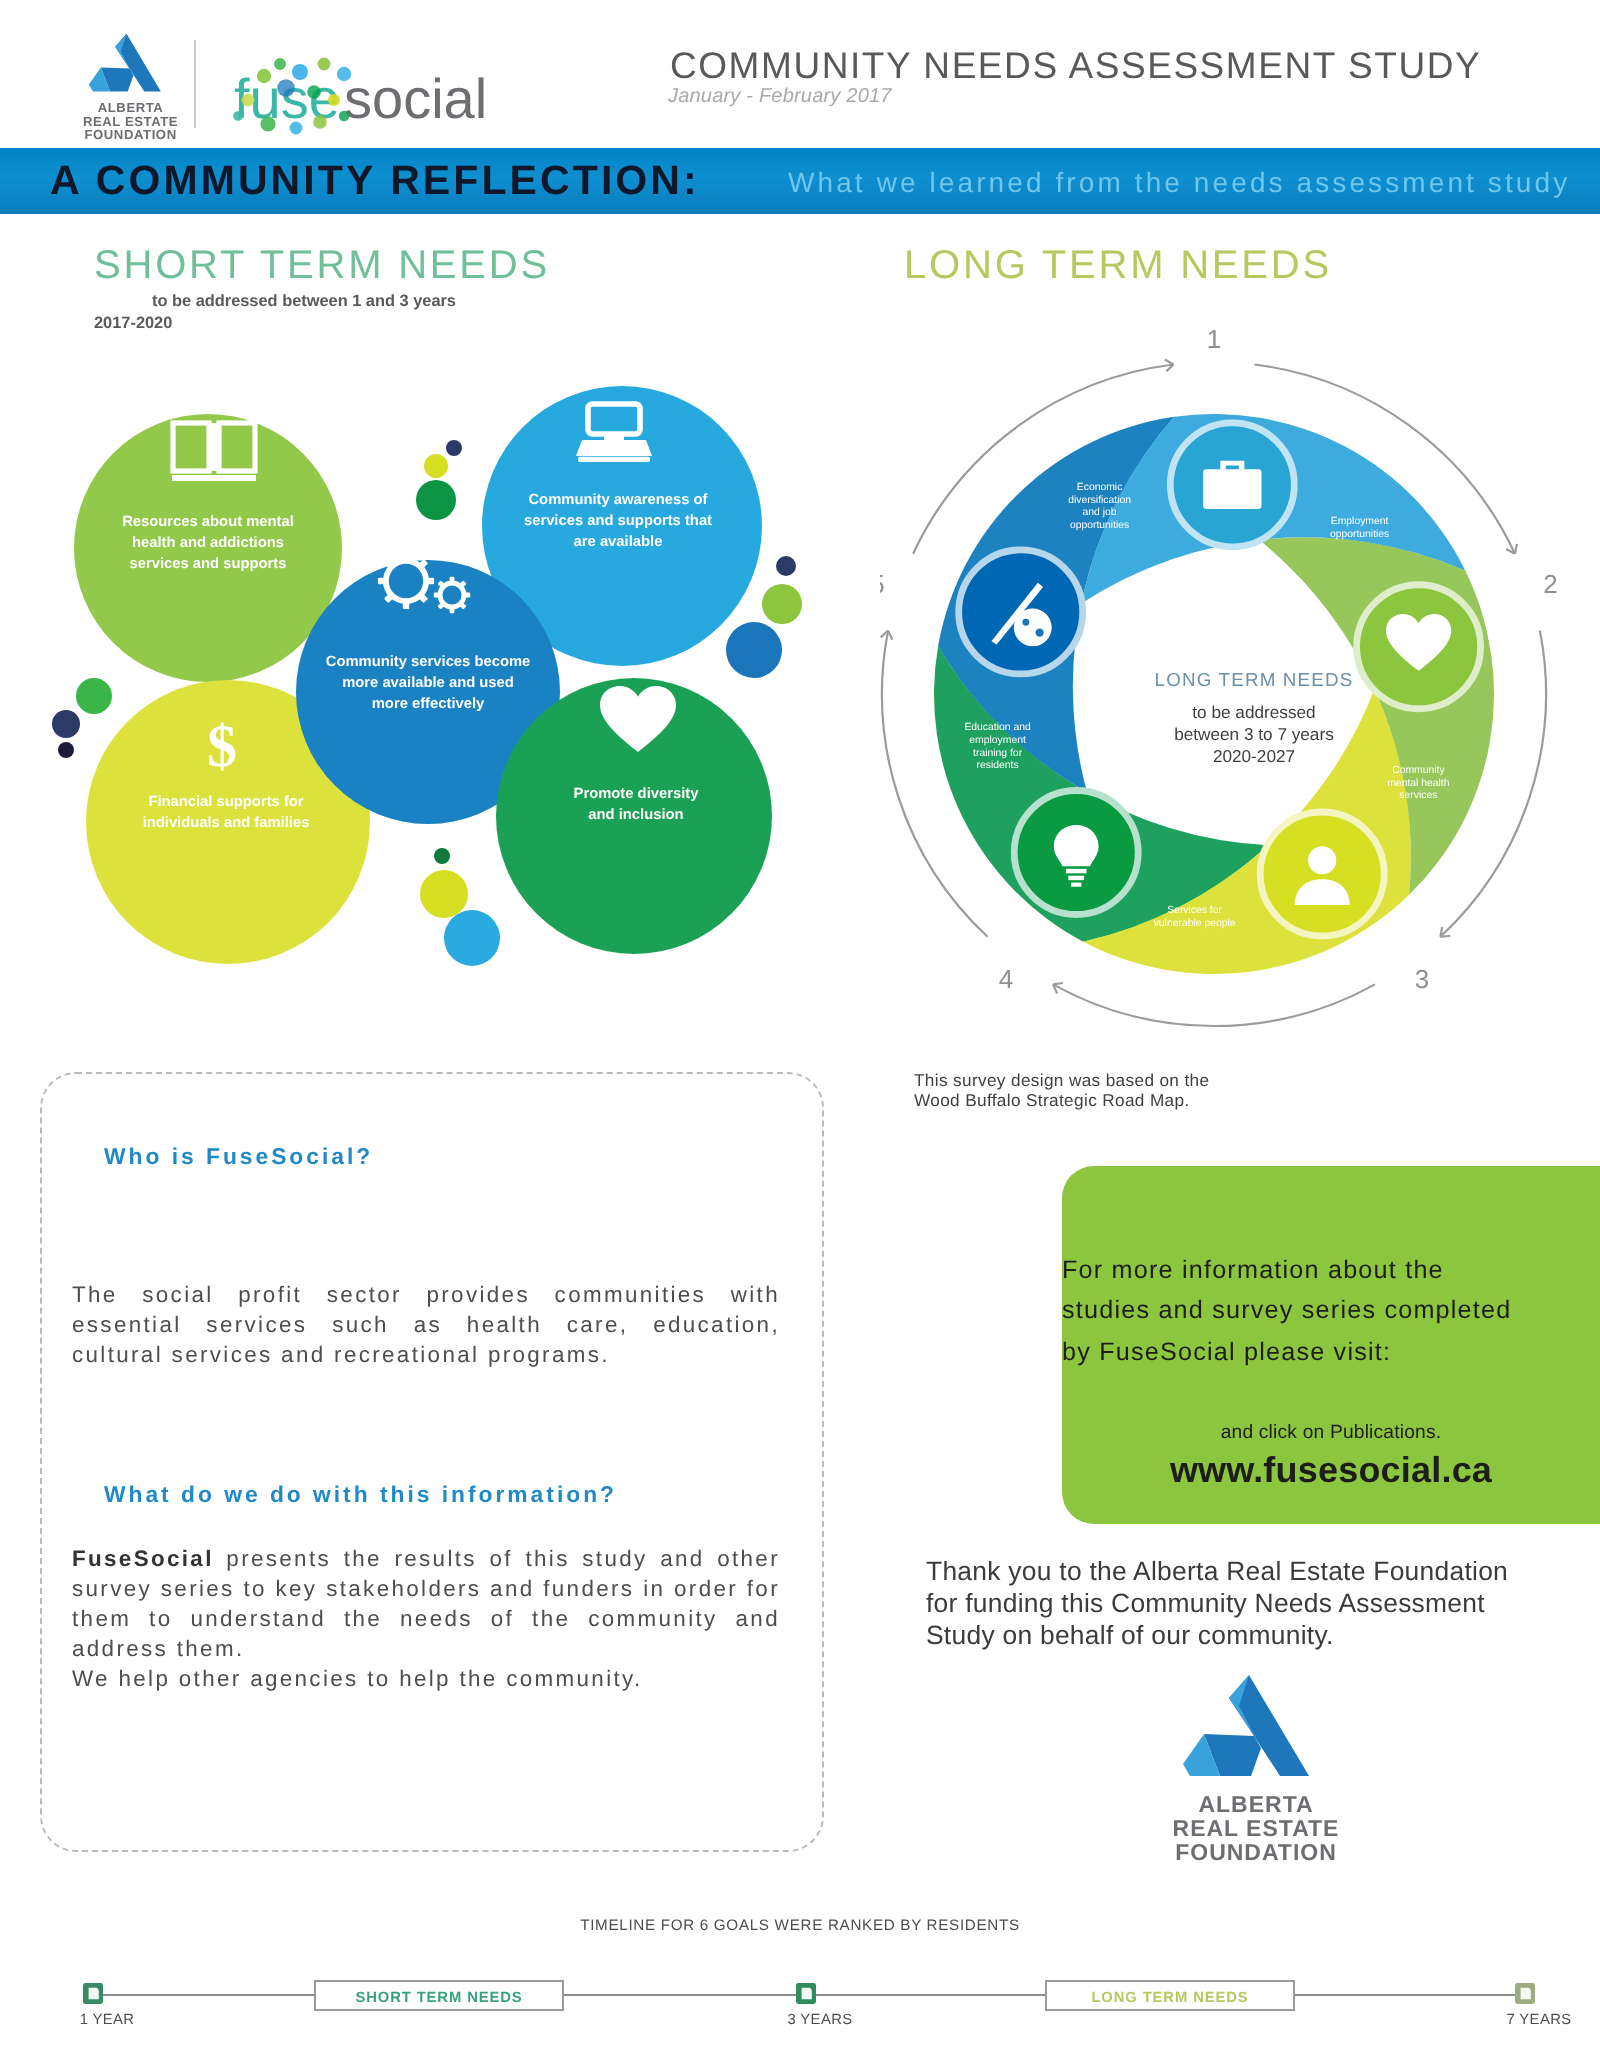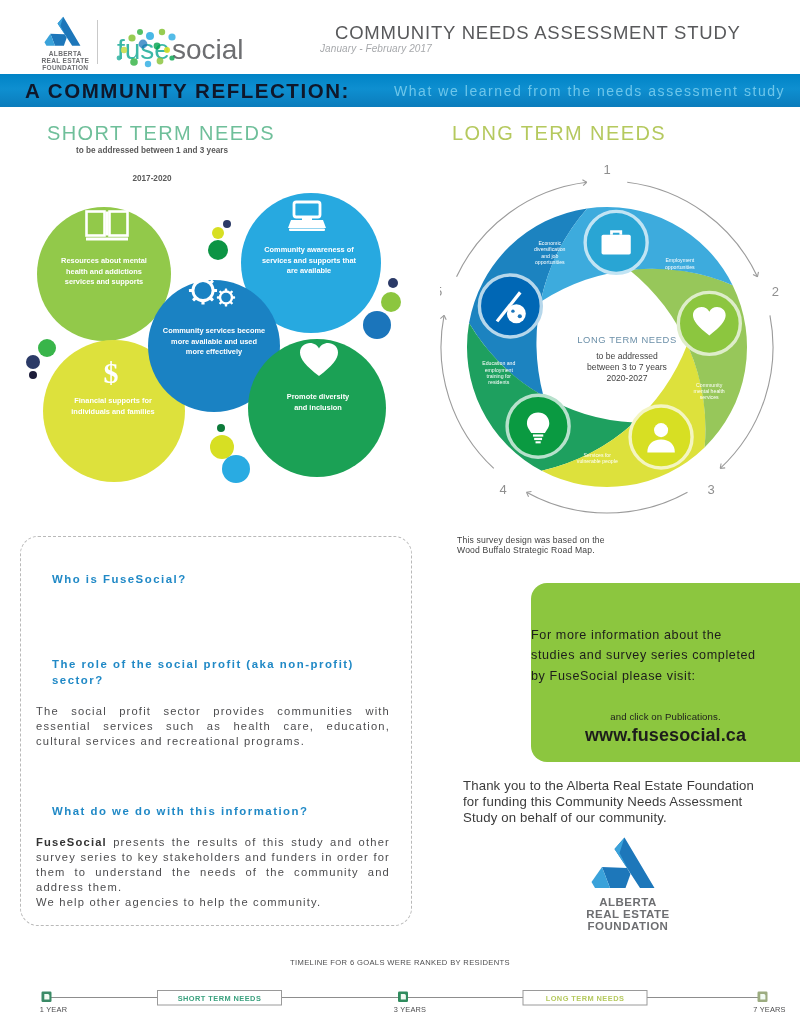--- a/index.html
+++ b/index.html
@@ -1,30 +1,30 @@
 <!DOCTYPE html>
 <html><head>
 <meta charset="utf-8">
 <style>
   html,body{margin:0;padding:0;background:#fff;}
   body{width:800px;height:1034px;font-family:"Liberation Sans",sans-serif;overflow:hidden;position:relative;-webkit-font-smoothing:antialiased;}
   .abs{position:absolute;}
   #hdr-divider{left:97px;top:20px;width:1px;height:44px;background:#c9c9c9;}
   #doc-title{left:335px;top:22px;font-size:18.5px;font-weight:normal;color:#58595b;letter-spacing:.78px;}
-  #doc-sub{left:320px;top:43px;font-size:10px;font-style:italic;color:#a7a9ac;letter-spacing:.1px;text-align:right;}
+  #doc-sub{left:334px;top:43px;font-size:10px;font-style:italic;color:#a7a9ac;letter-spacing:.1px;text-align:right;}
 
   
   #banner{left:0;top:74px;width:800px;height:33px;background:linear-gradient(180deg,#0083c6 0%,#0e8fd0 45%,#0b7cbc 100%);}
   #banner-title{left:25px;top:79px;font-size:20.5px;font-weight:bold;color:#0f172a;letter-spacing:1.55px;}
   #banner-sub{left:394px;top:83px;font-size:14px;color:#6ec6ea;letter-spacing:1.55px;}
 
   
   #st-title{left:47px;top:122px;font-size:20px;color:#6fbf9a;letter-spacing:1.4px;}
   #st-sub1{left:47px;top:146px;width:210px;text-align:center;font-size:8.2px;font-weight:bold;color:#5a5a5a;}
-  #st-sub2{left:47px;top:174px;width:210px;text-align:center;font-size:8.2px;font-weight:bold;color:#5a5a5a;}
+  #st-sub2{left:47px;top:157px;width:210px;font-size:8.2px;font-weight:bold;color:#5a5a5a;}
   #lt-title{left:452px;top:122px;font-size:20px;color:#b5c95e;letter-spacing:1.4px;}
 
   
   #card{left:20px;top:536px;width:390px;height:388px;border:1px dashed #b9b9b9;border-radius:18px;}
   #card-inner{left:36px;top:556px;width:354px;}
   .q{color:#2089c6;font-size:11.4px;font-weight:bold;margin:16px;line-height:1.34;letter-spacing:1.5px;}
   .a{color:#4d4d4f;font-size:11.2px;line-height:1.34;margin:0;text-align:justify;letter-spacing:1.18px;}
   .a b{color:#333;}
   .gap{height:13px;}
 
@@ -227,21 +227,20 @@
       </g>
     </g>
     <text x="187" y="188" fill="#6b8fa8" font-size="9.4" text-anchor="middle" letter-spacing=".6" font-family="Liberation Sans, sans-serif">LONG TERM NEEDS</text>
     <text x="187" y="204" fill="#3f3f3f" font-size="8.6" text-anchor="middle" font-family="Liberation Sans, sans-serif"><tspan x="187" dy="0">to be addressed</tspan><tspan x="187" dy="11">between 3 to 7 years</tspan><tspan x="187" dy="11">2020-2027</tspan></text>
   </svg>
 
 <div class="abs" id="card"></div>
 <div class="abs" id="card-inner">
     <p class="q">Who is FuseSocial?</p>
     <div class="gap" style="height: 38px;"></div>
-    <p class="q">The role of the social profit (aka non-profit) sector?</p>
     <p class="a">The social profit sector provides communities with essential services such as health care, education, cultural services and recreational programs.</p>
     <div class="gap" style="height: 39px;"></div>
     <p class="q">What do we do with this information?</p>
     <p class="a"><b>FuseSocial</b> presents the results of this study and other survey series to key stakeholders and funders in order for them to understand the needs of the community and address them.<br>We help other agencies to help the community.</p>
   </div>
 
 <div class="abs" id="road-note">
     <div>This survey design was based on the</div>
     <div>Wood Buffalo Strategic Road Map.</div>
   </div>

